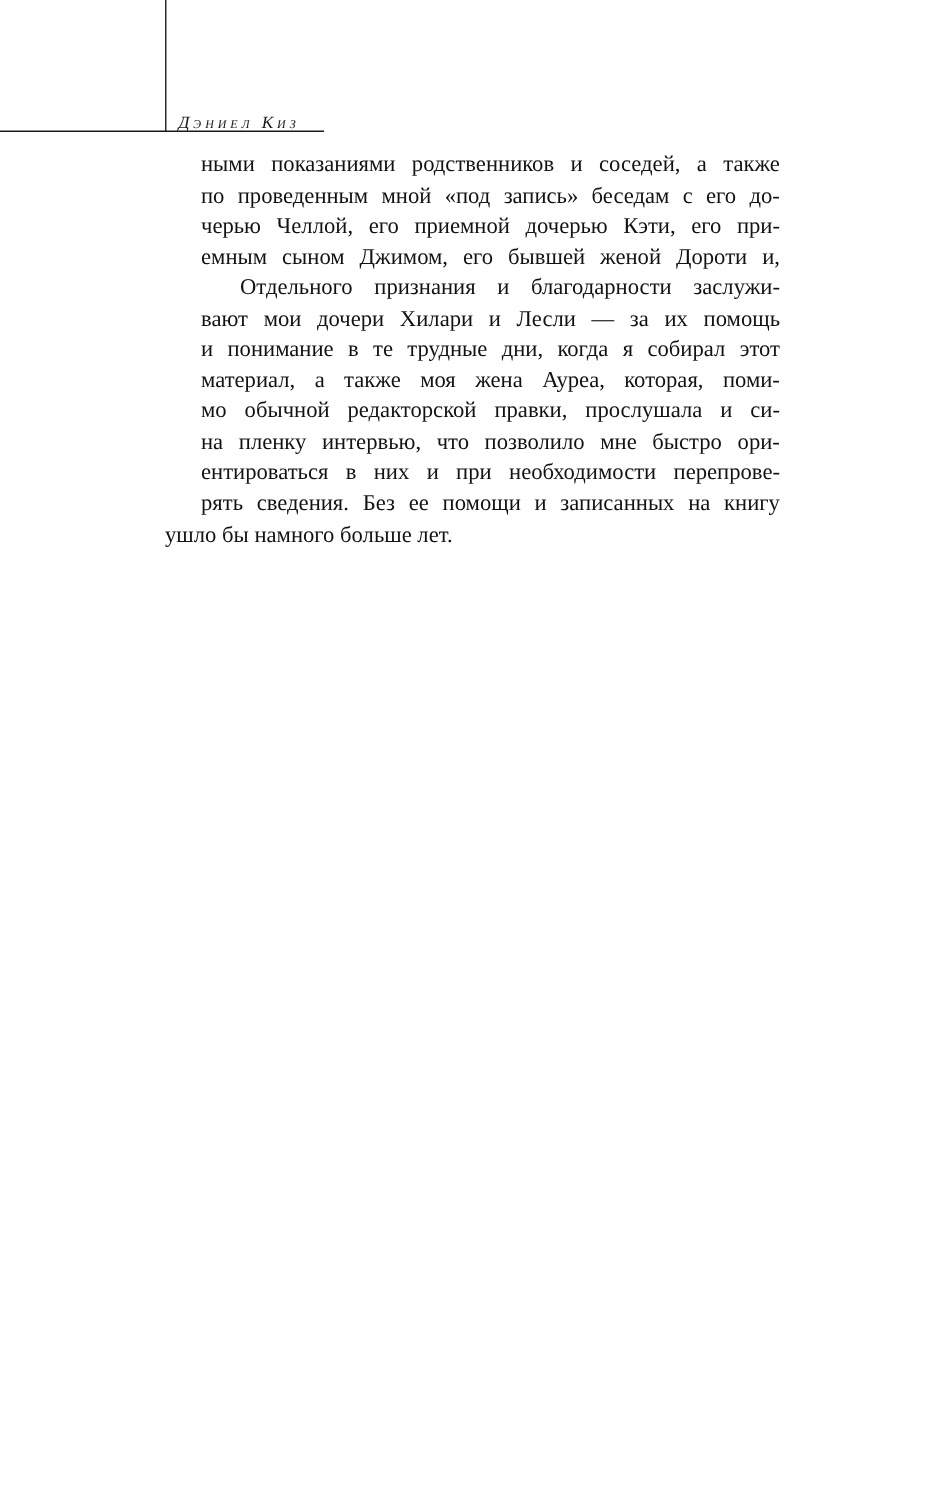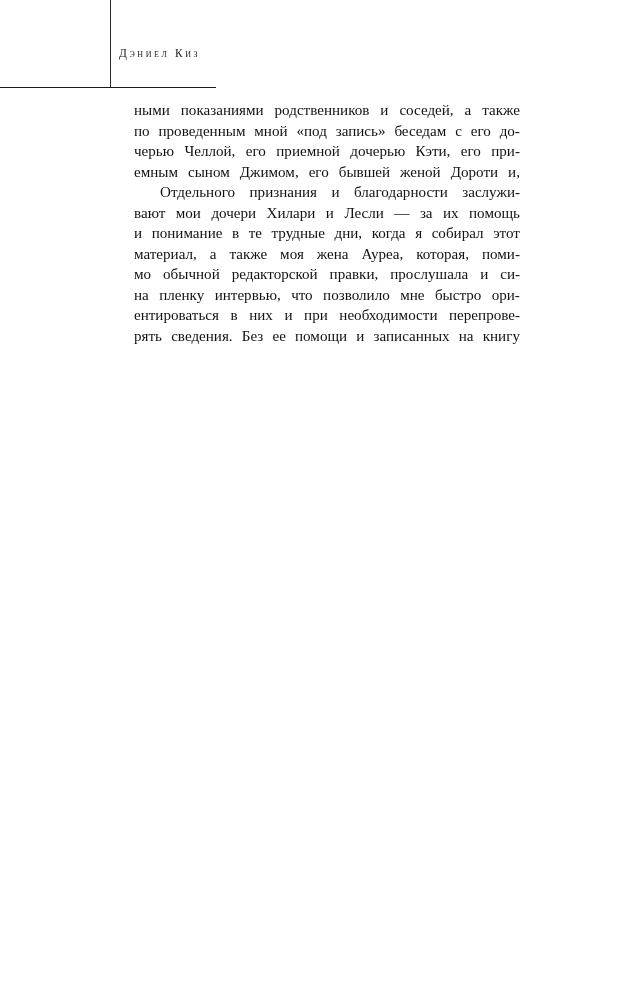--- a/index.html
+++ b/index.html
@@ -30,29 +30,30 @@
     position: absolute;
     left: 0;
     top: 87px;
     width: 216px;
     height: 1px;
     background: #1a1a1a;
   }
   .running-head {
     position: absolute;
     left: 119px;
-    top: 46px;
+    top: 75px;
     font-family: "Liberation Serif", "DejaVu Serif", serif;
     font-size: 11.5px;
     line-height: 14px;
     letter-spacing: 2.6px;
     color: #1a1a1a;
     white-space: nowrap;
     font-variant: small-caps;
     text-transform: none;
+    font-style: italic;
   }
 
   
   .textblock {
     position: absolute;
     left: 110px;
     top: 100px;
     width: 410px;
   }
   .para {
@@ -102,16 +103,17 @@
       </p>
     <p class="para">
         <span class="line just"><span class="w"><span class="indent"></span>Отдельного</span><span class="w">признания</span><span class="w">и</span><span class="w">благодарности</span><span class="w">заслужи-</span></span>
         <span class="line just"><span class="w">вают</span><span class="w">мои</span><span class="w">дочери</span><span class="w">Хилари</span><span class="w">и</span><span class="w">Лесли</span><span class="w">—</span><span class="w">за</span><span class="w">их</span><span class="w">помощь</span></span>
         <span class="line just"><span class="w">и</span><span class="w">понимание</span><span class="w">в</span><span class="w">те</span><span class="w">трудные</span><span class="w">дни,</span><span class="w">когда</span><span class="w">я</span><span class="w">собирал</span><span class="w">этот</span></span>
         <span class="line just"><span class="w">материал,</span><span class="w">а</span><span class="w">также</span><span class="w">моя</span><span class="w">жена</span><span class="w">Aypea,</span><span class="w">которая,</span><span class="w">поми-</span></span>
         <span class="line just"><span class="w">мо</span><span class="w">обычной</span><span class="w">редакторской</span><span class="w">правки,</span><span class="w">прослушала</span><span class="w">и</span><span class="w">си-</span></span>
         <span class="line just"><span class="w">на</span><span class="w">пленку</span><span class="w">интервью,</span><span class="w">что</span><span class="w">позволило</span><span class="w">мне</span><span class="w">быстро</span><span class="w">ори-</span></span>
         <span class="line just"><span class="w">ентироваться</span><span class="w">в</span><span class="w">них</span><span class="w">и</span><span class="w">при</span><span class="w">необходимости</span><span class="w">перепрове-</span></span>
         <span class="line just"><span class="w">рять</span><span class="w">сведения.</span><span class="w">Без</span><span class="w">ее</span><span class="w">помощи</span><span class="w">и</span><span class="w">записанных</span><span class="w">на</span><span class="w">книгу</span></span>
+        <span class="line last">ушло бы намного больше лет.</span>
       </p>
   </div>
 
 </div>
 
 </body></html>

